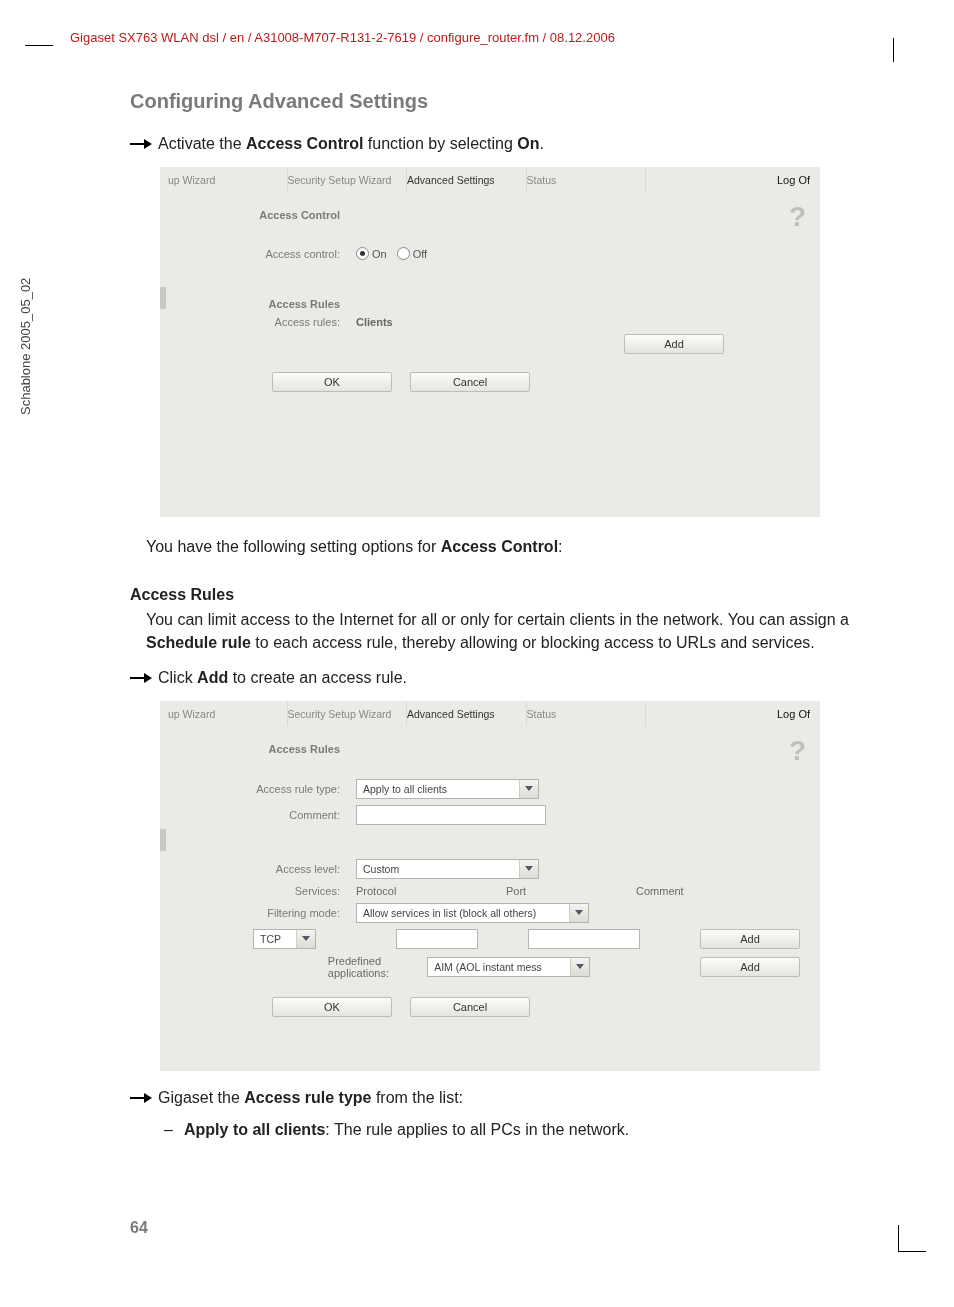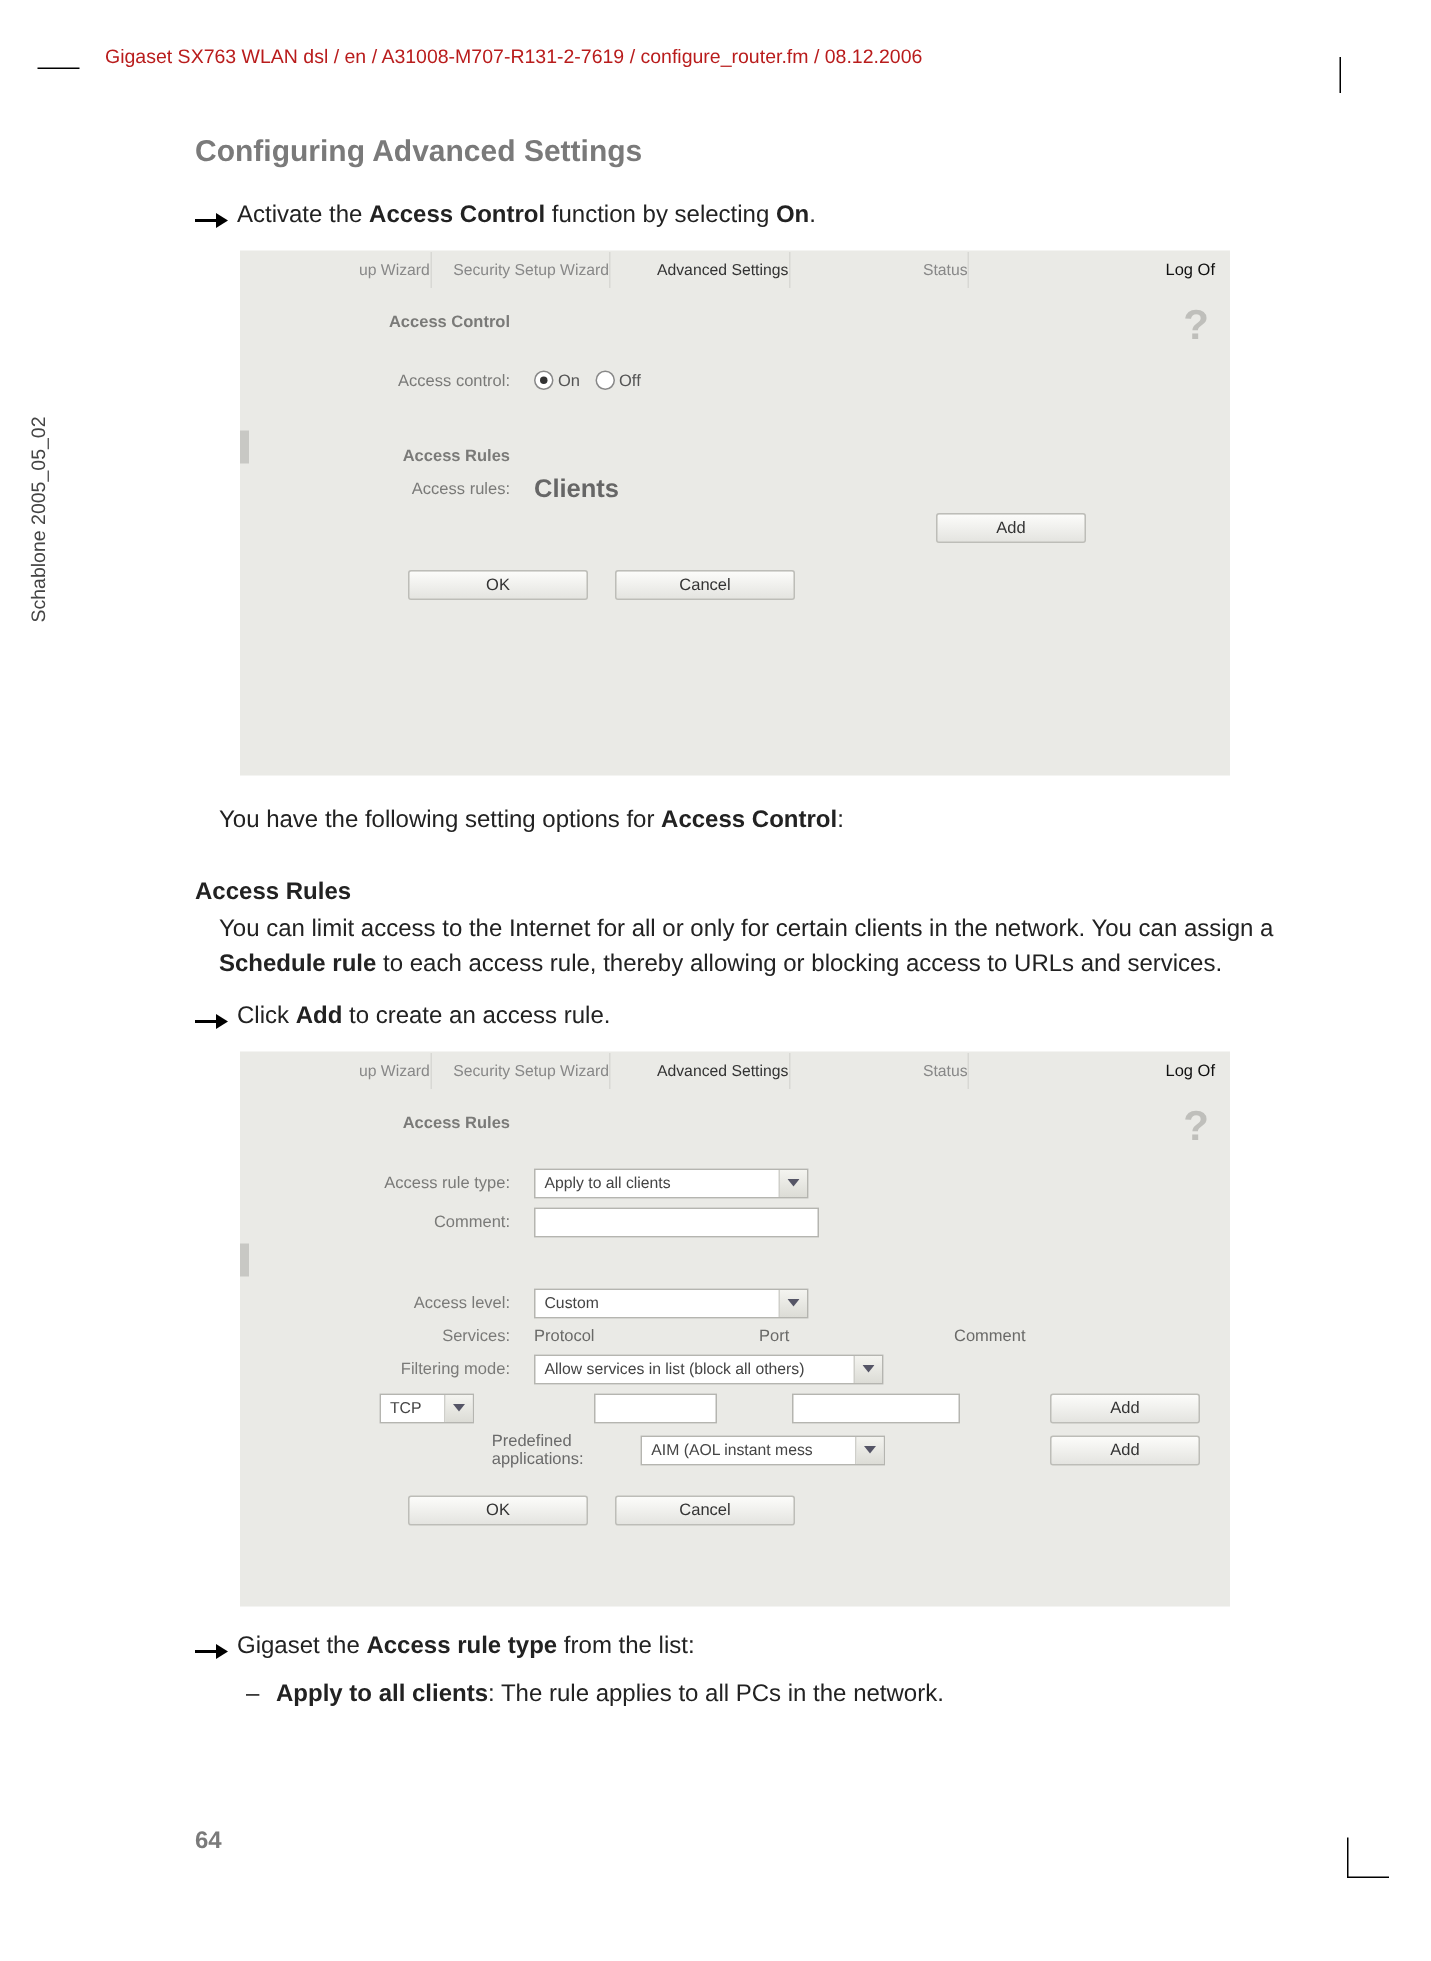--- a/index.html
+++ b/index.html
@@ -5,30 +5,30 @@
   html,body{margin:0;padding:0;background:#fff;font-family:Arial,Helvetica,sans-serif;color:#222}
   .page{width:954px;height:1307px;position:relative;box-sizing:border-box;padding:30px 60px 30px 60px}
   .header-line{font-size:13px;color:#b91c1c;margin:0 0 45px 10px}
   .side-vert{position:absolute;left:18px;top:415px;transform:rotate(-90deg);transform-origin:left top;font-size:13px;color:#444;white-space:nowrap}
   .crop-tl{position:absolute;left:25px;top:45px;width:28px;height:1px;background:#000}
   .crop-br{position:absolute;right:55px;bottom:55px;width:1px;height:27px;background:#000}
   .crop-brh{position:absolute;right:28px;bottom:55px;width:28px;height:1px;background:#000}
   .crop-tr{position:absolute;right:60px;top:38px;width:1px;height:24px;background:#000}
   .content{margin-left:70px;width:760px}
   h1{font-size:20px;font-weight:600;color:#7a7a7a;margin:0 0 22px 0}
-  .instr{font-size:16px;color:#222;margin:0 0 14px 0;display:flex;align-items:flex-end}
+  .instr{font-size:16px;color:#222;margin:0 0 14px 0;display:flex;align-items:flex-start}
   .arrow{display:inline-block;width:22px;flex-shrink:0;margin-right:6px;margin-top:3px}
   .arrow svg{display:block}
   .para{font-size:16px;line-height:1.45;margin:14px 16px}
   .subhead{font-size:16px;font-weight:bold;margin:28px 0 4px 0}
   b{font-weight:bold}
   .shot{background:#eaeae6;border:none;width:660px;height:350px;margin:10px 0 18px 30px;position:relative;font-size:11px;color:#6a6a6a}
   .shot2{height:370px}
   .tabs{display:flex;height:26px;align-items:center;padding:0 8px;position:relative}
-  .tab{flex:1;text-align:right;color:#888;font-size:10.5px;border-right:1px solid #d8d8d4;padding:6px 0;cursor:pointer}
+  .tab{flex:1;text-align:left;color:#888;font-size:10.5px;border-right:1px solid #d8d8d4;padding:6px 0;cursor:pointer}
   .tab.active{color:#333}
   .tab:last-of-type{border-right:none}
   .logoff{position:absolute;right:10px;top:7px;font-size:11px;color:#111}
   .help{position:absolute;right:14px;top:34px;font-size:28px;color:#bfbfbb;font-weight:bold}
   .panel{padding:10px 20px 10px 0}
   .row{display:flex;align-items:center;margin:6px 0}
   .lbl{width:180px;text-align:right;padding-right:16px;color:#7a7a78;font-size:11px}
   .lbl.hd{font-weight:bold;color:#7a7a78}
   .val{flex:1;display:flex;align-items:center;gap:10px}
   .radio{display:inline-flex;align-items:center;gap:3px;font-size:11px;color:#555}
@@ -112,21 +112,21 @@
           </div>
         </div>
         <div style="height:26px"></div>
         <div class="row">
             <div class="lbl hd">Access Rules</div>
             <div class="val"></div>
           </div>
         <div class="row">
           <div class="lbl">Access rules:</div>
           <div class="val">
-              <b style="color:#666;font-size:17px">Clients</b>
+              <b style="color:#666;font-size:11px">Clients</b>
             </div>
         </div>
         <div class="row">
           <div class="lbl"></div>
           <div class="val addright">
               <span class="btn sm">Add</span>
             </div>
         </div>
         <div class="btnrow">
           <span class="btn">OK</span>

